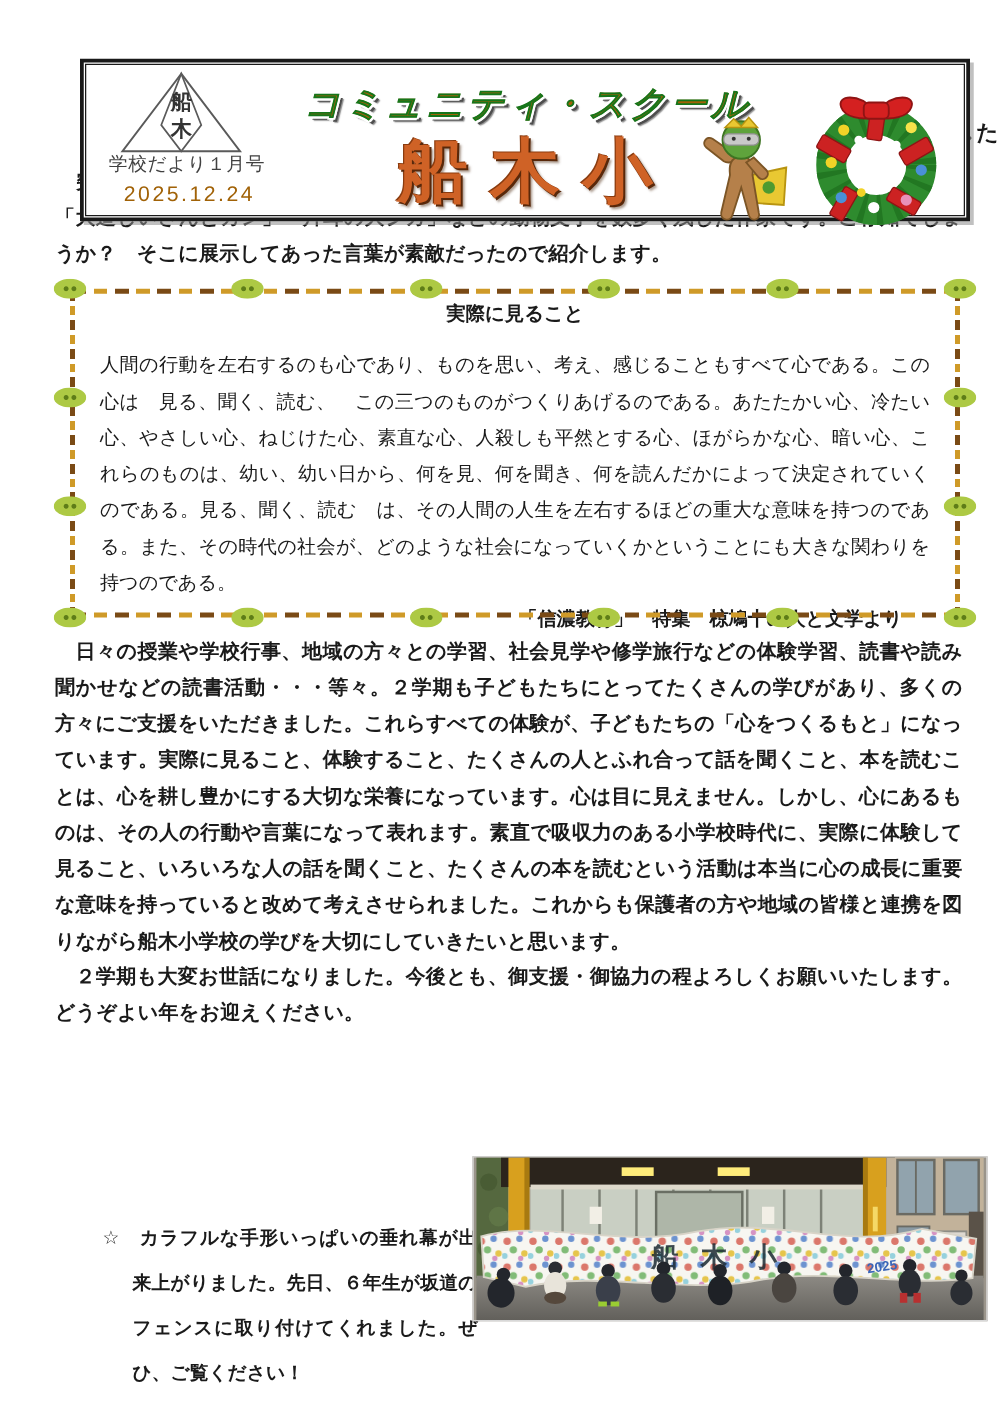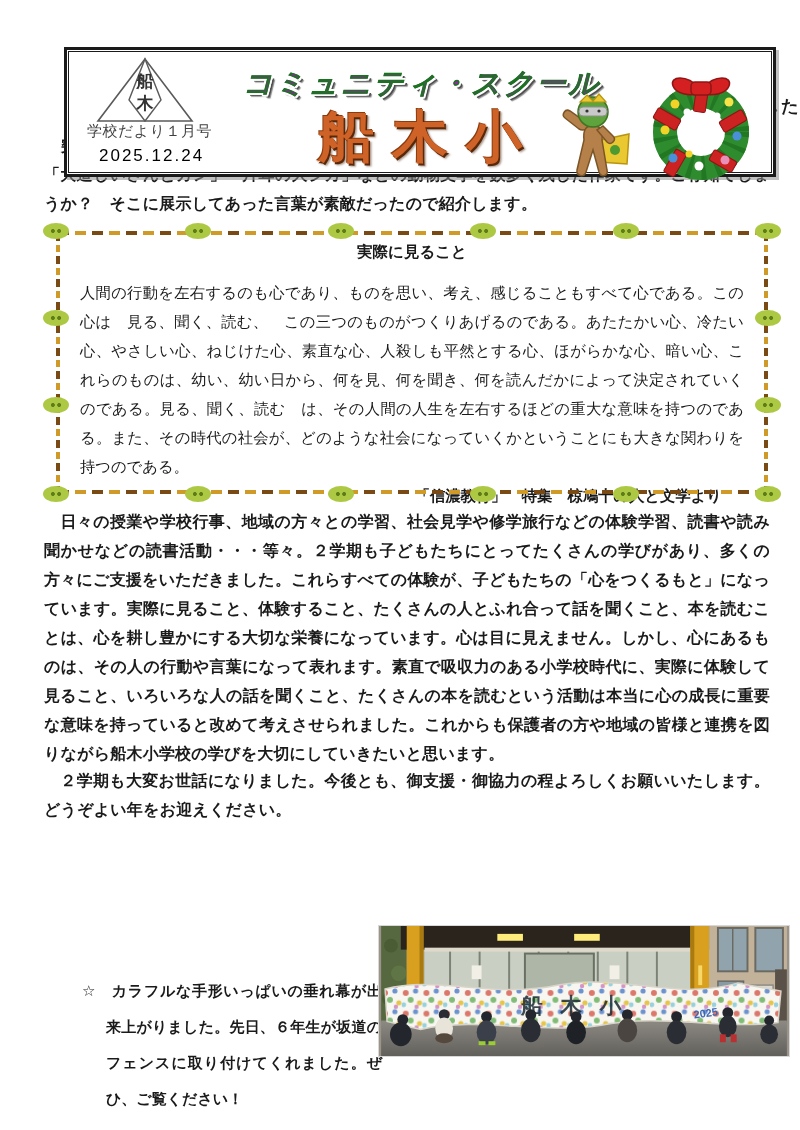--- a/index.html
+++ b/index.html
@@ -9,25 +9,25 @@
 
   
   .header-box {
     position:absolute; left:64px; top:47px; width:712px; height:130px;
     border:3px solid #1a1a1a; background:#fff;
     box-shadow:3px 3px 0 rgba(140,140,140,.55);
   }
   .header-inner { position:absolute; inset:1px; border:1px solid #1a1a1a; }
   .logo-wrap { position:absolute; left:26px; top:5px; width:100px; height:66px; }
   .issue-label { position:absolute; left:18px; top:70px; font-size:15px; color:#404040; letter-spacing:.5px; }
-  .issue-date  { position:absolute; left:30px; top:94px; font-size:17px; color:#000000; letter-spacing:2px; }
+  .issue-date  { position:absolute; left:30px; top:94px; font-size:17px; color:#a16207; letter-spacing:2px; }
   .community {
     position:absolute; left:138px; top:12px; width:430px; text-align:center;
     font-size:29px; font-weight:bold; font-style:italic; letter-spacing:3px;
-    color:#a21caf; -webkit-text-stroke:.5px #15761b;
+    color:#a16207; -webkit-text-stroke:.5px #15761b;
     text-shadow:
       2px 0 0 #fff,-2px 0 0 #fff,0 2px 0 #fff,0 -2px 0 #fff,
       1.6px 1.6px 0 #fff,-1.6px -1.6px 0 #fff,1.6px -1.6px 0 #fff,-1.6px 1.6px 0 #fff,
       3px 3px 0 #4e4e4e,4px 4px 1px #8a8a8a;
     white-space:nowrap;
   }
   .school-name {
     position:absolute; left:150px; top:48px; width:420px; text-align:center;
     font-size:56px; font-weight:bold; letter-spacing:18px; white-space:nowrap;
     color:#cf6226;

